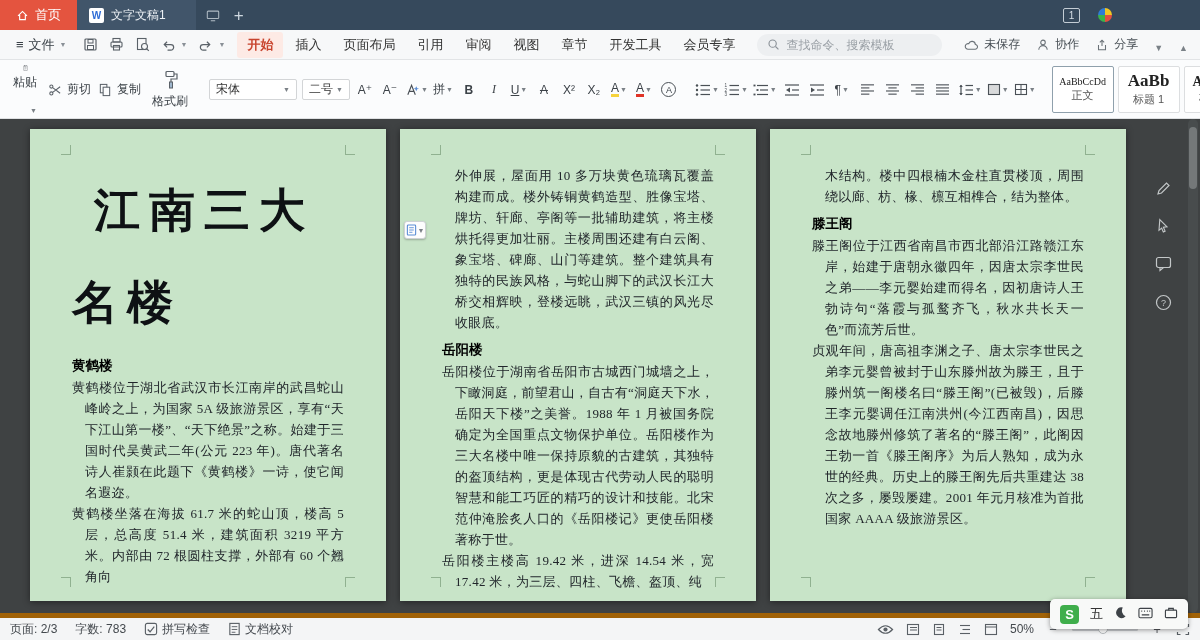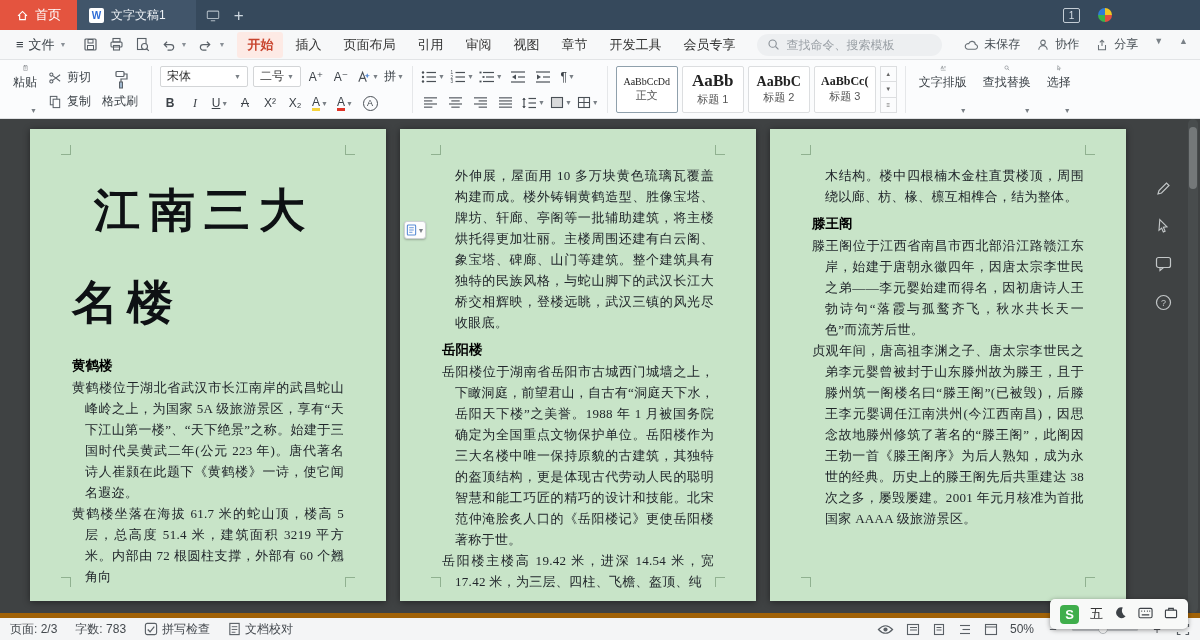--- a/index.html
+++ b/index.html
@@ -25,33 +25,33 @@
   .hamb { font-size:13px; }
   .qicons { display:flex; align-items:center; gap:11px; padding:0 8px; }
   .qicons svg { display:block; }
   .mcaret { font-size:7px; color:#8a9097; }
   .mb-tabs { display:flex; align-items:center; gap:2px; margin-left:4px; }
   .mtab { padding:4px 10px; border-radius:3px; font-size:13px; color:#333; white-space:nowrap; }
   .mtab.active { color:#c8432d; background:#fdeae5; font-weight:bold; }
   .mb-search { margin-left:12px; display:flex; align-items:center; gap:6px; background:#edeff1; border-radius:13px; height:22px; padding:0 10px; width:185px; }
   .mb-search input { border:none; background:transparent; outline:none; font-size:12px; color:#333; width:145px; font-family:inherit; }
   .mb-search input::placeholder { color:#9aa0a6; }
-  .mb-right { margin-left:auto; display:flex; align-items:flex-start; gap:16px; font-size:12px; color:#4a5157; padding-right:4px; }
+  .mb-right { margin-left:auto; display:flex; align-items:flex-end; gap:16px; font-size:12px; color:#4a5157; padding-right:4px; }
   .mb-right .itm { display:flex; align-items:center; gap:5px; white-space:nowrap; }
   .chev { color:#7a8187; font-size:9px; }
 
   
   .ribbon { height:59px; background:#fbfcfd; border-bottom:1px solid #dfe1e3; display:flex; align-items:stretch; padding:5px 8px 4px; gap:6px; }
   .rsep { width:1px; background:#e5e7e9; margin:1px 2px; }
   .bigbtn { display:flex; flex-direction:column; align-items:center; justify-content:center; gap:3px; font-size:12px; color:#3c4248; padding:0 5px; white-space:nowrap; }
   .lblrow { display:flex; align-items:flex-end; gap:16px;flex-direction:column; }
   .car { font-size:7px; color:#7a8086; }
-  .smallcol { display:flex; flex-direction:column; justify-content:center; gap:7px; }
+  .smallcol { display:flex; flex-direction:row; justify-content:flex-start; gap:7px; }
   .smallbtn { display:flex; align-items:center; gap:5px; font-size:12px; color:#3c4248; white-space:nowrap; }
-  .grpcol { display:flex; flex-direction:column; justify-content:center; gap:6px; }
+  .grpcol { display:flex; justify-content:center; gap:6px; }
   .frow { display:flex; align-items:center; gap:5px; }
   .combo { height:21px; border:1px solid #d3d5d7; background:#fff; border-radius:2px; display:flex; align-items:center; justify-content:space-between; padding:0 6px; font-size:12px; color:#333; }
   .combo.fname { width:88px; } .combo.fsize { width:48px; }
   .ibtn { min-width:20px; height:20px; display:flex; align-items:center; justify-content:center; font-size:12px; color:#3c4248; gap:1px; }
   .ibtn b { font-weight:bold; } .ibtn i { font-family:"Liberation Serif",serif; }
   .u-l { text-decoration:underline; } .str { text-decoration:line-through; }
   .fc { border-bottom:3px solid #e03427; line-height:1; padding-bottom:0px; }
   .hl-bar { border-bottom:3px solid #f6d33c; line-height:1; }
   .circ { width:15px; height:15px; border:1px solid #4a5056; border-radius:50%; font-size:9px; display:flex; align-items:center; justify-content:center; }
   .mi { display:block; }

